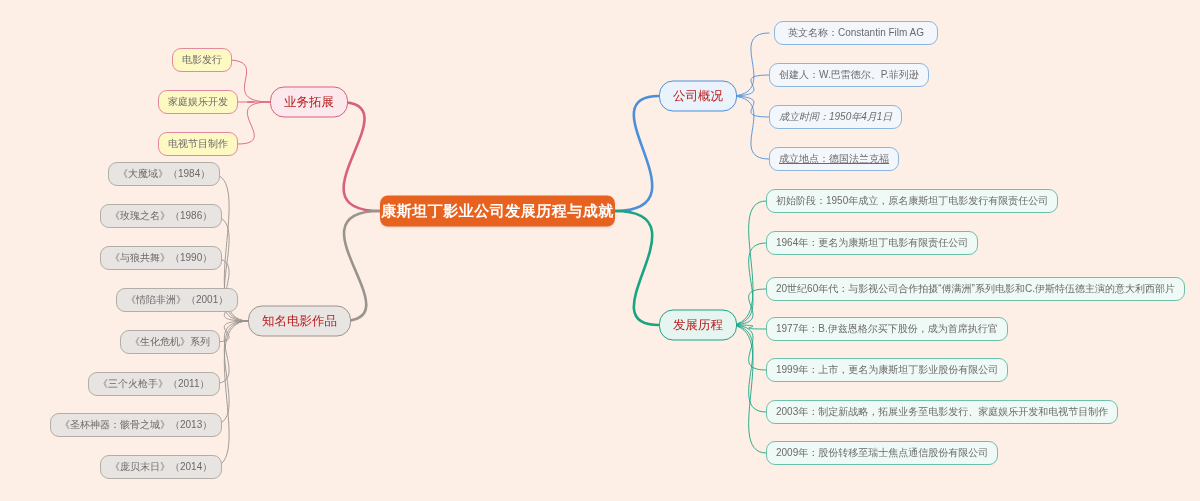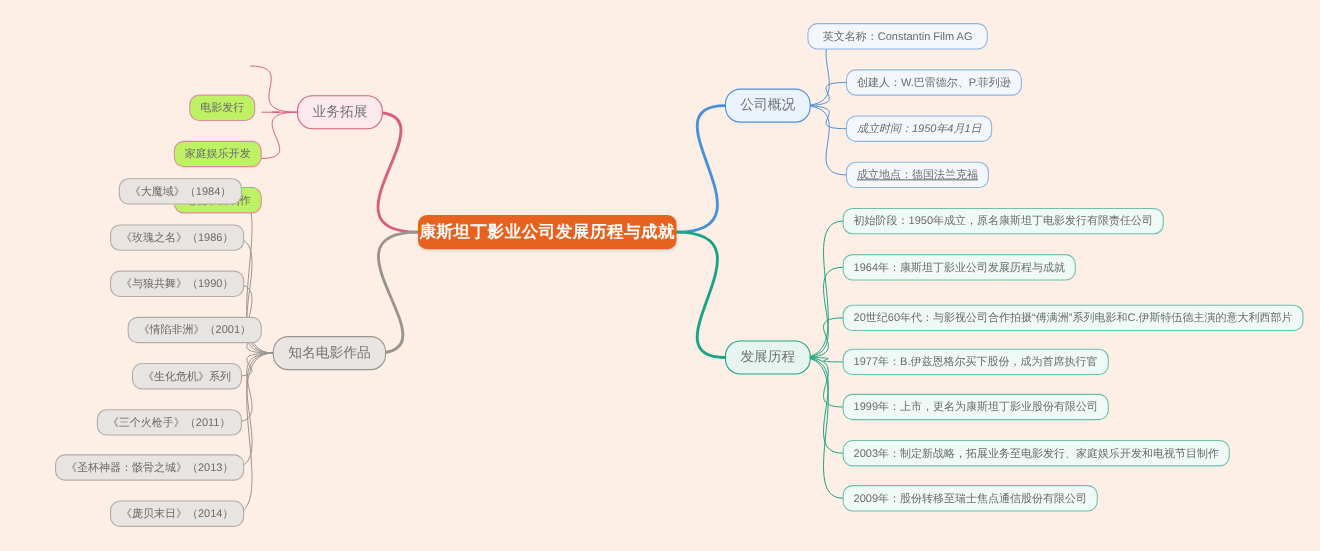--- a/index.html
+++ b/index.html
@@ -45,38 +45,38 @@
     padding: 7px 14px;
     letter-spacing: 0.5px;
     box-shadow: 0 1px 2px rgba(0,0,0,0.10);
   }
   .node-branch {
     font-size: 12.5px;
     border-radius: 14px;
     padding: 6px 13px;
     border-width: 1px;
     border-style: solid;
-    color: #737373;
+    color: #b91c1c;
     font-family: Liberation Mono, monospace;
   }
   .node-leaf {
     font-size: 10px;
     border-radius: 9px;
     padding: 4px 9px;
     border-width: 1px;
     border-style: solid;
     color: #6a6a6a;
   }
   .b-blue   { border-color: #4a90d9; background: #eaf2fb; }
   .b-teal   { border-color: #19a583; background: #e6f5f0; }
   .b-pink   { border-color: #d8607f; background: #fbe9ee; }
   .b-gray   { border-color: #9a948f; background: #e9e5e2; }
   .l-blue   { border-color: #8ab6e0; background: #f3f7fc; }
   .l-teal   { border-color: #6cc1aa; background: #effaf6; }
-  .l-pink   { border-color: #e4899f; background: #bef264; margin-top: 38px; }
+  .l-pink   { border-color: #e4899f; background: #fef9c3; }
   .l-gray   { border-color: #b3ada8; background: #e8e4e1; }
 </style>
 </head>
 <body style="background: rgb(253, 238, 230);">
 
 <div id="canvas">
   <svg id="links" viewBox="0 0 1200 501" preserveAspectRatio="none" aria-hidden="true">
       <path d="M 615 211 C 710 211 584 96 659 96" stroke="#4a90d9" stroke-width="2.6" fill="none" stroke-linecap="round"></path>
       <path d="M 729 96 C 784 96 724 33 769 33" stroke="#4a90d9" stroke-width="0.9" fill="none" stroke-linecap="round"></path>
       <path d="M 729 96 C 784 96 724 75 769 75" stroke="#4a90d9" stroke-width="0.9" fill="none" stroke-linecap="round"></path>
@@ -104,40 +104,40 @@
       <path d="M 248 321 C 193 321 257 425 212 425" stroke="#9a948f" stroke-width="0.9" fill="none" stroke-linecap="round"></path>
       <path d="M 248 321 C 193 321 257 467 212 467" stroke="#9a948f" stroke-width="0.9" fill="none" stroke-linecap="round"></path>
     </svg>
   <div id="nodes">
       <div class="node node-root" style="left: 380px; top: 211px; min-width: 235px;;width:235px;height:31px;padding:0 14px;">
         <span>康斯坦丁影业公司发展历程与成就</span>
       </div>
       <div class="node node-branch b-blue" style="left: 659px; top: 96px; min-width: 70px;">
         <span>公司概况</span>
       </div>
-      <div class="node node-leaf l-blue" style="left: 734px; top: 33px; min-width: 164px; text-align: center;">
+      <div class="node node-leaf l-blue" style="left: 774px; top: 33px; min-width: 164px; text-align: center;">
         <span>英文名称：Constantin Film AG</span>
       </div>
       <div class="node node-leaf l-blue" style="left: 769px; top: 75px; min-width: 152px;">
         <span>创建人：W.巴雷德尔、P.菲列逊</span>
       </div>
       <div class="node node-leaf l-blue" style="left: 769px; top: 117px; min-width: 127px; font-style: italic;">
         <span>成立时间：1950年4月1日</span>
       </div>
       <div class="node node-leaf l-blue" style="left: 769px; top: 159px; min-width: 122px; text-decoration: underline;">
         <span>成立地点：德国法兰克福</span>
       </div>
       <div class="node node-branch b-teal" style="left: 659px; top: 325px; min-width: 70px;">
         <span>发展历程</span>
       </div>
       <div class="node node-leaf l-teal" style="left: 766px; top: 201px; min-width: 270px;">
         <span>初始阶段：1950年成立，原名康斯坦丁电影发行有限责任公司</span>
       </div>
       <div class="node node-leaf l-teal" style="left: 766px; top: 243px; min-width: 205px;">
-        <span>1964年：康斯坦丁影业公司发展历程与成就</span>
+        <span>1964年：更名为康斯坦丁电影有限责任公司</span>
       </div>
       <div class="node node-leaf l-teal" style="left: 766px; top: 289px; min-width: 400px;">
         <span>20世纪60年代：与影视公司合作拍摄“傅满洲”系列电影和C.伊斯特伍德主演的意大利西部片</span>
       </div>
       <div class="node node-leaf l-teal" style="left: 766px; top: 329px; min-width: 227px; justify-content: center;">
         <span>1977年：B.伊兹恩格尔买下股份，成为首席执行官</span>
       </div>
       <div class="node node-leaf l-teal" style="left: 766px; top: 370px; min-width: 222px;">
         <span>1999年：上市，更名为康斯坦丁影业股份有限公司</span>
       </div>

